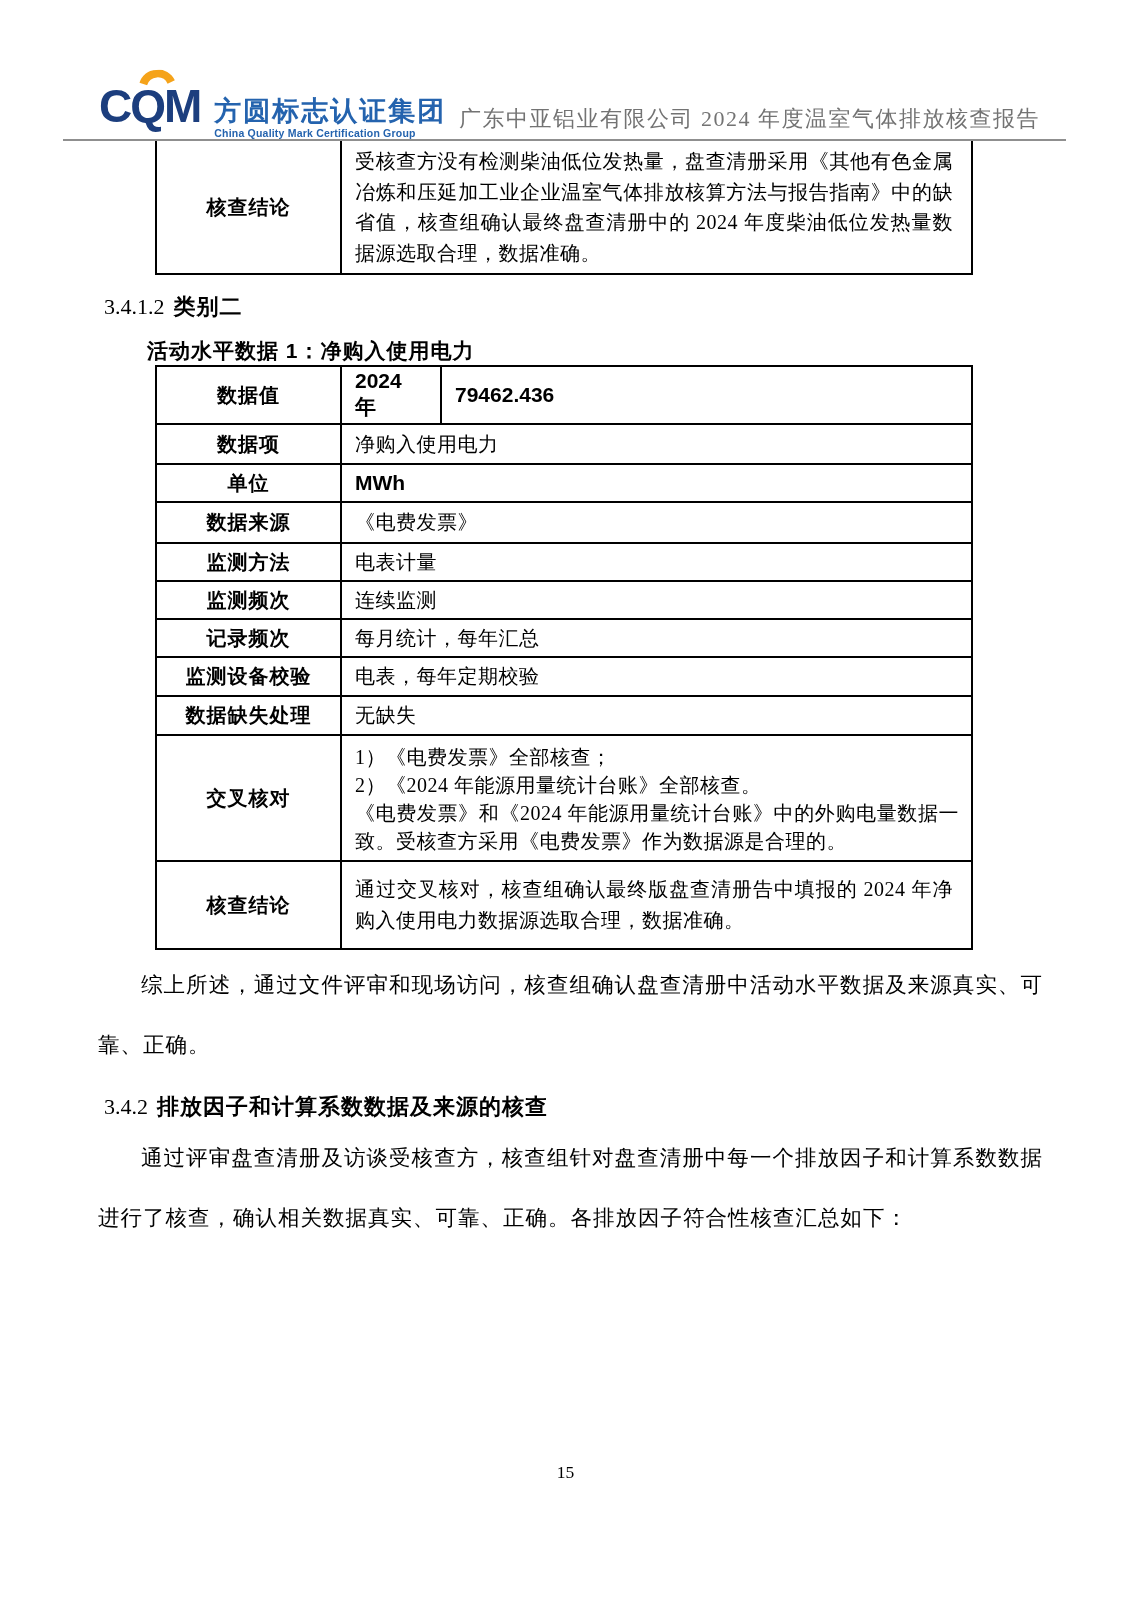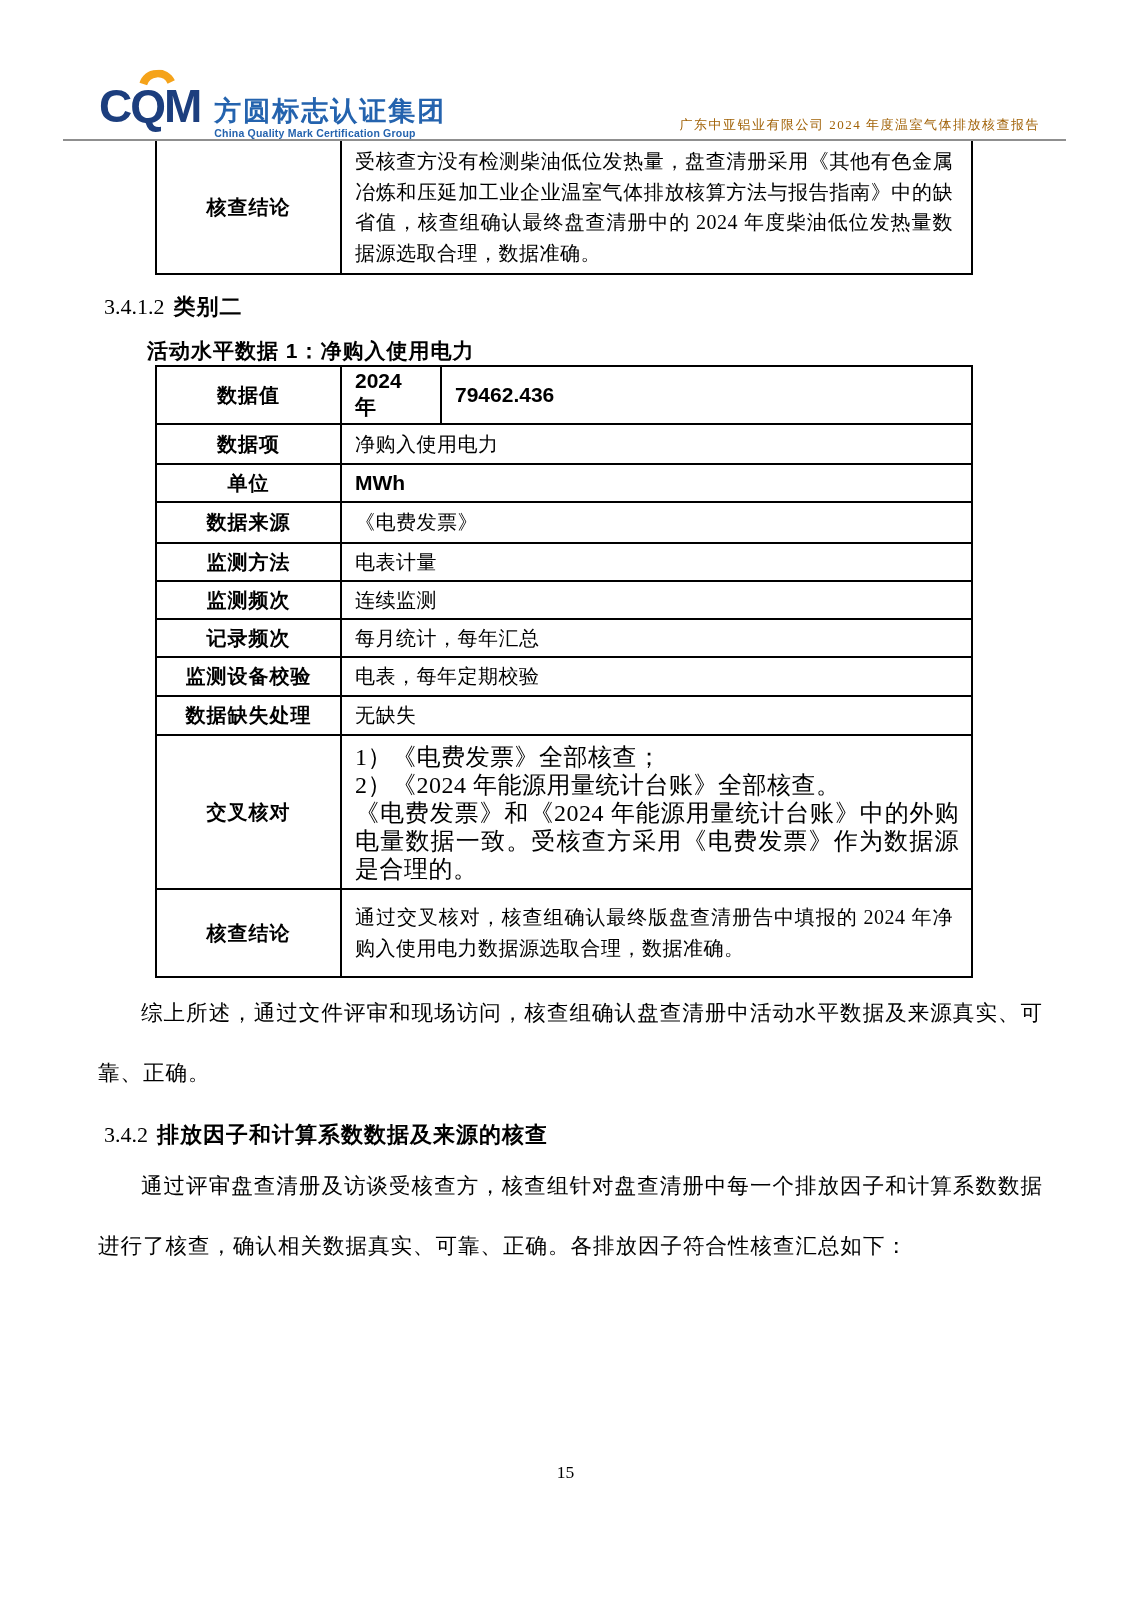--- a/index.html
+++ b/index.html
@@ -26,21 +26,21 @@
   .logo-cn {
     font-family:"Liberation Sans", sans-serif; font-weight:bold;
     font-size:27px; line-height:30px; letter-spacing:2px; color:#2463ae;margin-top:12px;
   }
   .logo-en {
     font-family:"Liberation Sans", sans-serif; font-weight:bold;
     font-size:10.5px; line-height:14px; color:#2463ae; letter-spacing:0.2px;
   }
   .doc-title {
     position:absolute; right:26px; bottom:5px;
-    font-size:13px; letter-spacing:1.5px; color:#a16207;
+    font-size:22px; letter-spacing:1.5px; color:#737373;
   }
 
   
   .content { position:absolute; left:98px; top:141px; width:945px; }
 
   table { border-collapse:collapse; table-layout:fixed; }
   td { border:2px solid #000; vertical-align:middle; }
   .lbl { text-align:center; font-weight:bold; font-size:20px; letter-spacing:1px; }
   .val { font-size:20px; padding:2px 18px 2px 13px; letter-spacing:0.5px; }
 
@@ -75,21 +75,21 @@
   .main-table tr:nth-child(7)  { height:38px; }
   .main-table tr:nth-child(8)  { height:39px; }
   .main-table tr:nth-child(9)  { height:39px; }
   .main-table tr:nth-child(10) { height:117px; }
   .main-table tr:nth-child(11) { height:88px; }
   .num-val {
     font-family:"Liberation Sans", sans-serif; font-weight:bold; font-size:21px;
     letter-spacing:0px;
   }
   .cross-cell { padding:7px 12px 5px 13px; }
-  .cross-cell p { font-size:24px; line-height:28px; text-align:justify; letter-spacing:0.5px; }
+  .cross-cell p { font-size:20px; line-height:28px; text-align:justify; letter-spacing:0.5px; }
   .cross-cell p.sp { }
   .concl-cell { line-height:31px; text-align:justify; }
 
   
   .body-para {
     margin-top:5px; font-size:21.5px; line-height:60px;
     text-indent:43px; text-align:justify; letter-spacing:1px;
   }
   .body-para.second { margin-top:6px; }
 

